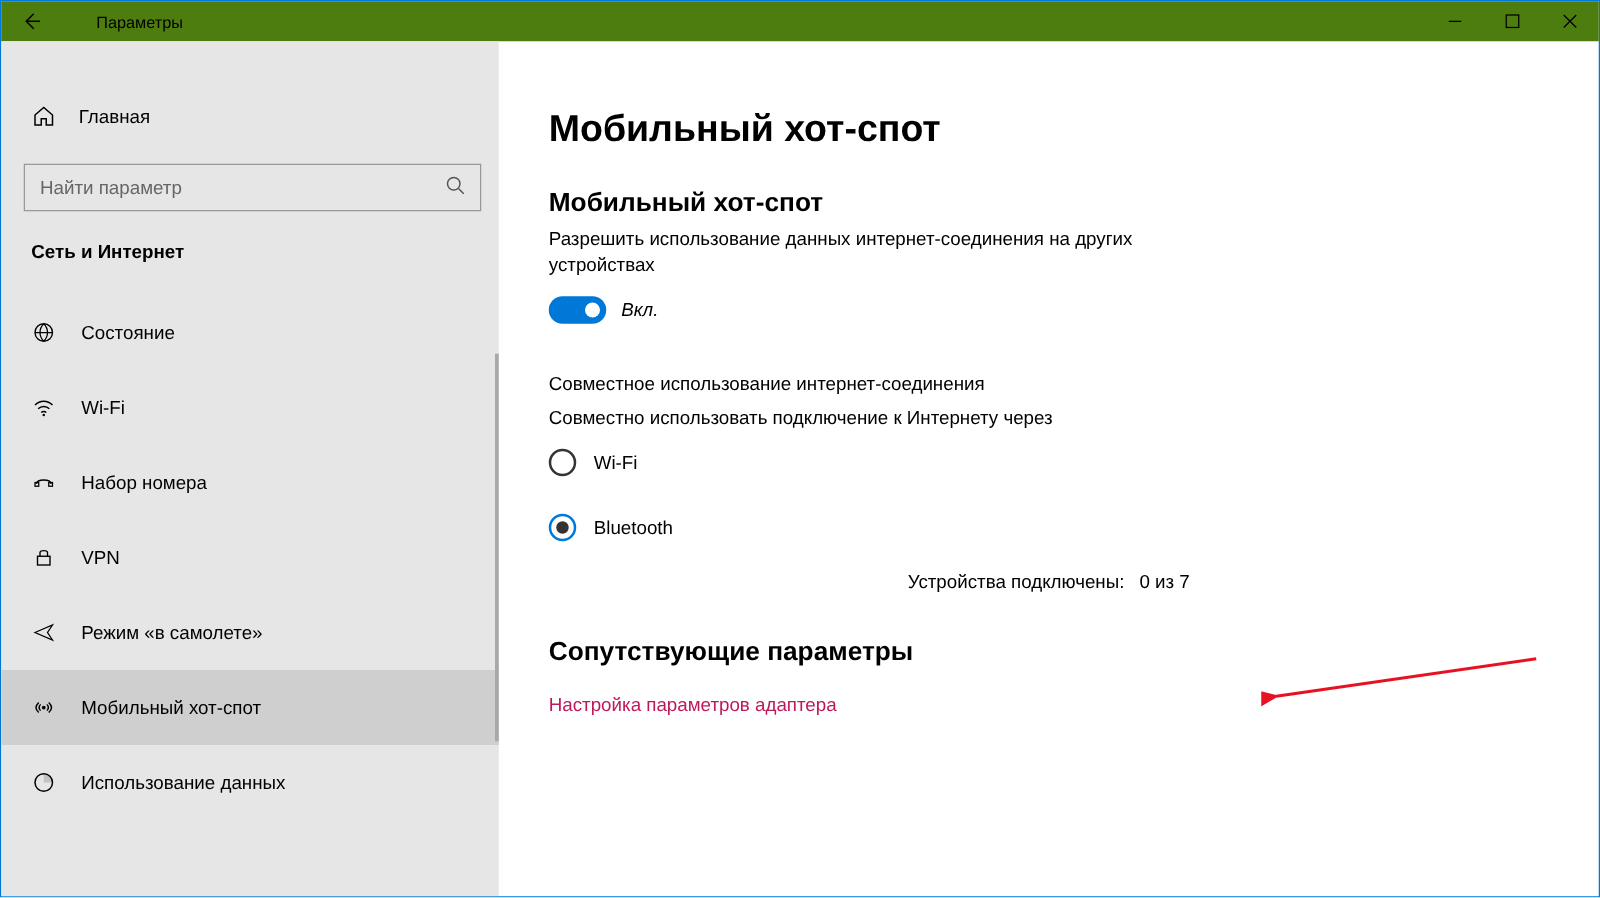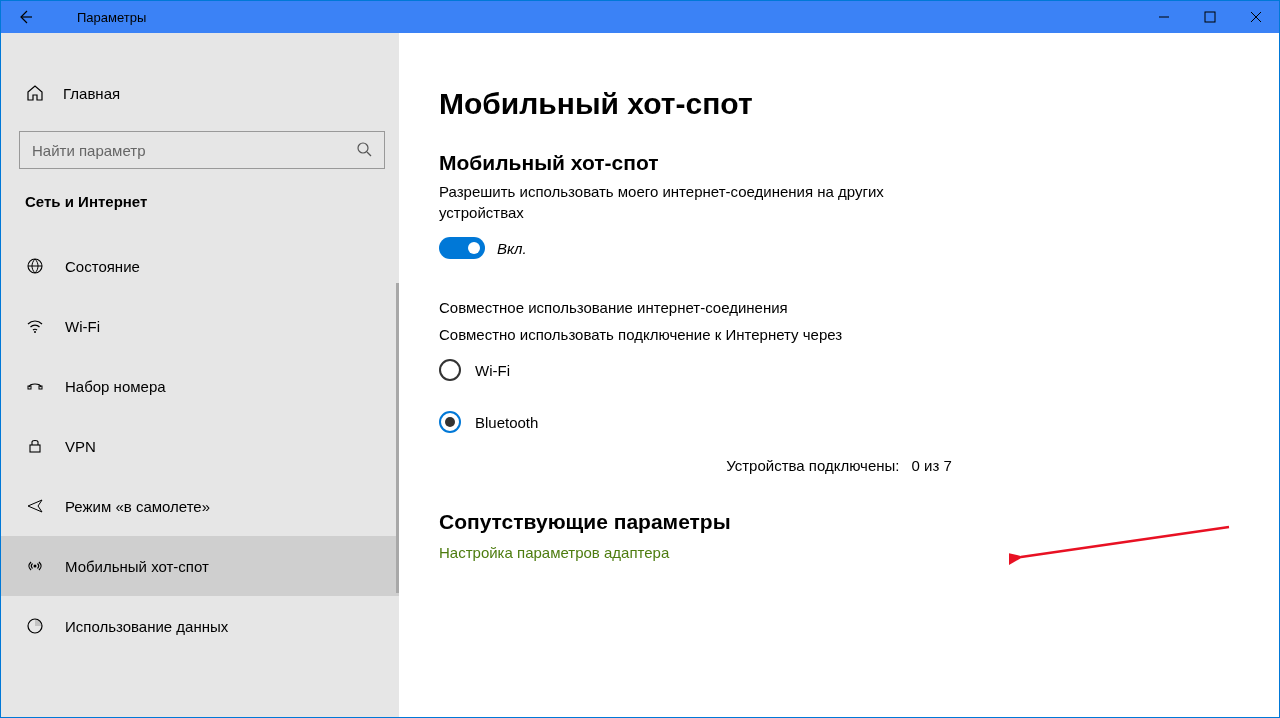--- a/index.html
+++ b/index.html
@@ -1,18 +1,18 @@
 <!DOCTYPE html>
 <html><head>
 <meta charset="utf-8">
 <style>
 * { margin: 0; padding: 0; box-sizing: border-box; }
 body { font-family: "Segoe UI", Tahoma, sans-serif; font-size: 15px; color: #000; background: #fff; width: 1280px; height: 718px; overflow: hidden; position: relative; }
 .window { display: flex; flex-direction: column; width: 100%; height: 100%; border: 1px solid #0078d7; }
-.titlebar { height: 32px; display: flex; align-items: center; background: #3b82f6; border-bottom: 0; }
+.titlebar { height: 32px; display: flex; align-items: center; background: #4d7c0f; border-bottom: 0; }
 .back-btn { width: 48px; height: 32px; display: flex; align-items: center; justify-content: center; }
 .title { padding-left: 28px; font-size: 13px; }
 .caption-btns { margin-left: auto; display: flex; }
 .caption-btns .btn { width: 46px; height: 32px; display: flex; align-items: center; justify-content: center; }
 .body { display: flex; flex: 1; overflow: hidden; }
 .sidebar { width: 398px; background: #e6e6e6; display: flex; flex-direction: column; padding-top: 40px; position: relative; }
 .home-row { display: flex; align-items: center; height: 40px; padding-left: 24px; gap: 18px; cursor: default; }
 .search-wrap { margin: 18px 14px 16px 18px; }
 .search { width: 100%; height: 38px; border: 1px solid #999; background: #e6e6e6; display: flex; align-items: center; padding: 16px 12px; }
 .search input { flex: 1; border: none; background: transparent; outline: none; font-size: 15px; color: #555; }
@@ -30,22 +30,22 @@
 .toggle-row { display: flex; align-items: center; gap: 12px; margin-top: 14px; margin-bottom: 40px; font-style: italic; }
 .toggle { width: 46px; height: 22px; border-radius: 11px; background: #0078d7; position: relative; }
 .toggle .knob { position: absolute; width: 12px; height: 12px; border-radius: 50%; background: #fff; top: 5px; right: 5px; }
 .section-label { font-size: 15px; margin-bottom: 10px; }
 .combo { width: 226px; height: 36px; background: #ccc; display: flex; align-items: center; padding: 0 12px; color: #777; justify-content: space-between; margin-bottom: 38px; }
 .radio-row { display: flex; align-items: center; gap: 14px; height: 34px; margin-bottom: 18px; }
 .radio { width: 22px; height: 22px; border: 2px solid #333; border-radius: 50%; display: flex; align-items: center; justify-content: center; }
 .radio.sel { border-color: #0078d7; }
 .radio.sel .dot { width: 10px; height: 10px; border-radius: 50%; background: #333; }
 .devices-row { margin-top: 18px; display: flex; gap: 12px; font-size: 15px; margin-bottom: 36px; justify-content: center; }
-.related-h { font-size: 21px; font-weight: 600; margin-bottom: 10px; }
-.link { color: #4d7c0f; font-size: 15px; }
+.related-h { font-size: 21px; font-weight: 600; margin-bottom: 22px; }
+.link { color: #be185d; font-size: 15px; }
 .arrow-annot { position: absolute; left: 610px; top: 490px; pointer-events: none; }
 </style>
 </head>
 <body>
 
 <div class="window">
   <div class="titlebar">
     <div class="back-btn">
       <svg width="18" height="18" viewBox="0 0 18 18">
           <path d="M11 3 L5 9 L11 15" stroke="#000" stroke-width="1.2" fill="none"></path>
@@ -159,21 +159,21 @@
           <span>Использование данных</span>
         </div>
       </div>
       <div class="sidebar-scroll-thumb"></div>
     </div>
 
     <div class="main">
       <h1>Мобильный хот-спот</h1>
 
       <h2>Мобильный хот-спот</h2>
-      <div class="desc">Разрешить использовать моего интернет-соединения на других устройствах</div>
+      <div class="desc">Разрешить использование данных интернет-соединения на других устройствах</div>
       <div class="toggle-row">
         <div class="toggle">
             <div class="knob"></div>
           </div>
         <span>Вкл.</span>
       </div>
 
       <div class="section-label">Совместное использование интернет-соединения</div>
 
       <div class="section-label">Совместно использовать подключение к Интернету через</div>

